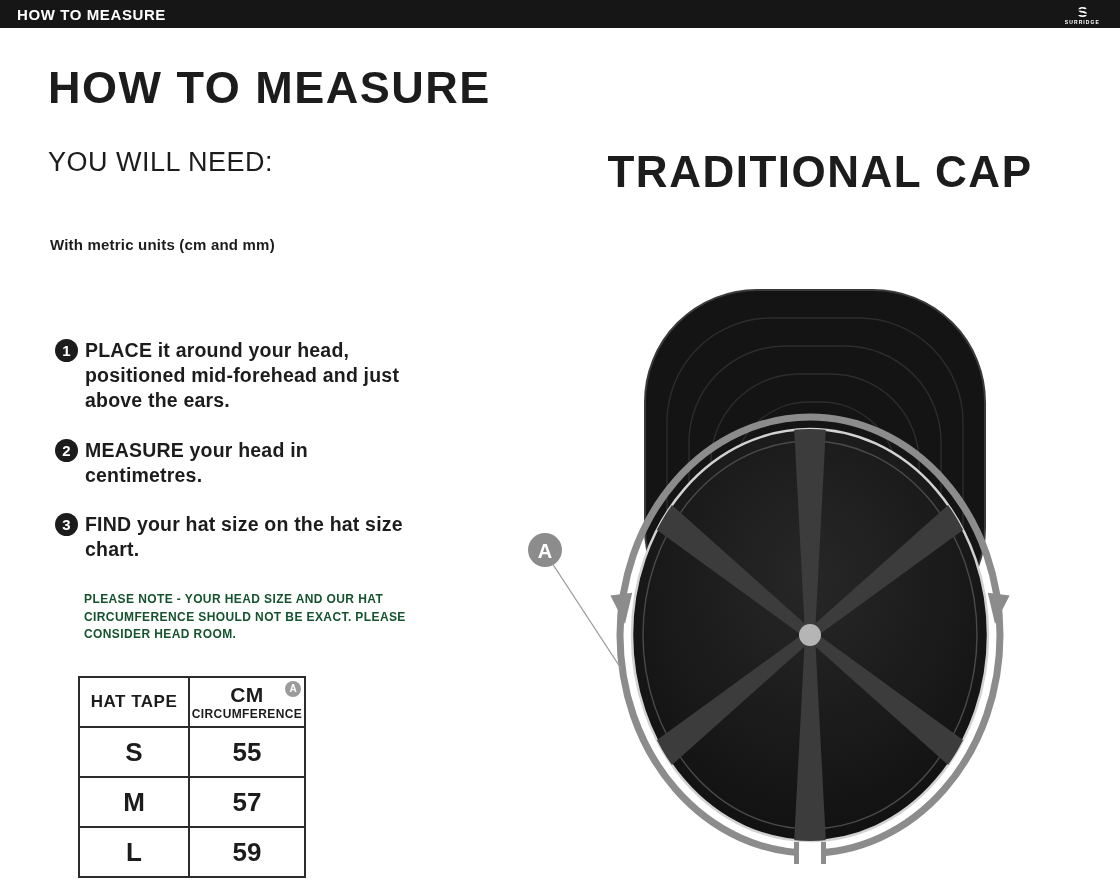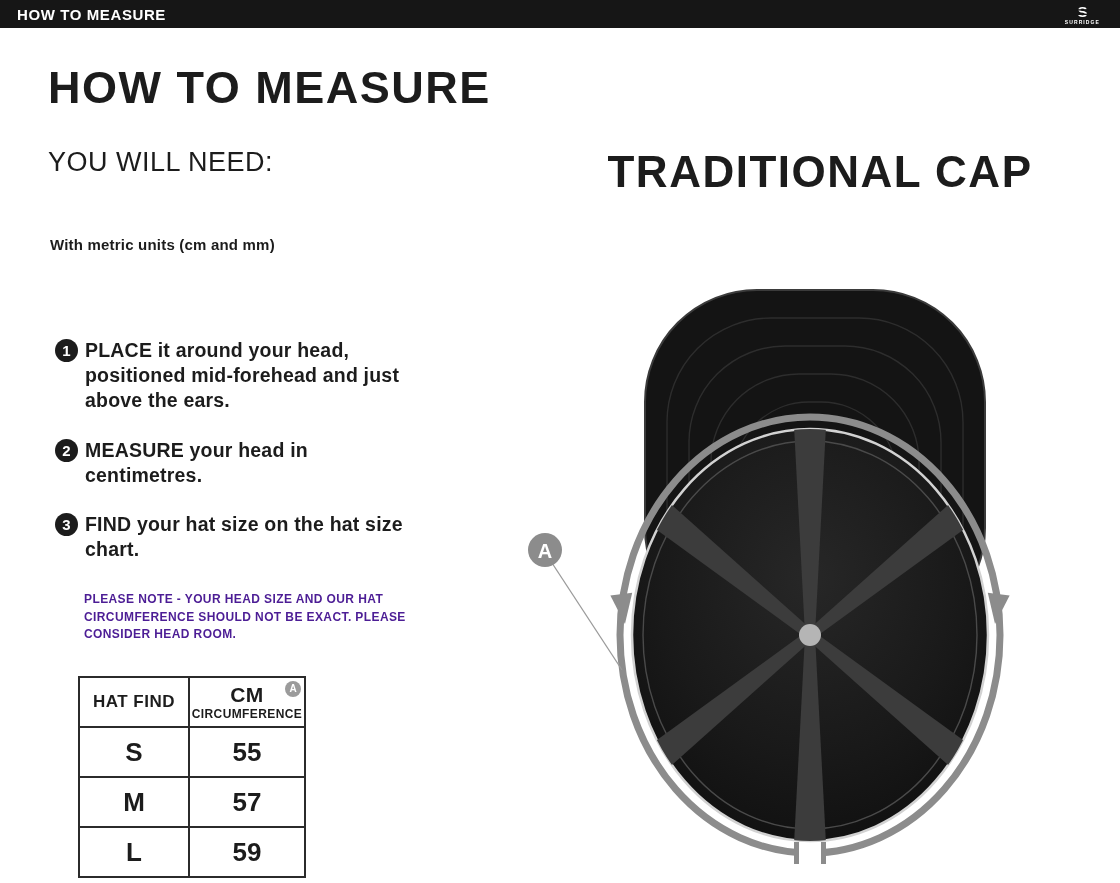--- a/index.html
+++ b/index.html
@@ -43,21 +43,21 @@
   .step-1 { top:338px; } .step-2 { top:438px; } .step-3 { top:512px; }
   .step-badge {
     flex:none; width:23px; height:23px; border-radius:50%;
     background:#1c1c1c; color:#fff; text-align:center;
     font-size:15px; font-weight:800; line-height:23px; margin:1px 7px 0 0;
   }
   .step-text { width:322px; font-size:19.5px; font-weight:800; line-height:25px; letter-spacing:.2px; }
   .note {
     position:absolute; left:84px; top:591px; width:322px;
     font-size:12px; font-weight:700; line-height:17.5px;
-    color:#4c1d95; letter-spacing:.4px;
+    color:#14532d; letter-spacing:.4px;
   }
   
   .size-table { position:absolute; left:78px; top:676px; border-collapse:collapse; }
   .size-table th, .size-table td {
     border:2px solid #2b2b2b; text-align:center; vertical-align:middle;
     height:50px; color:#1c1c1c; background:#fff;
   }
   .col-size { width:110px; } .col-cm { width:116px; }
   .th-size { font-size:17px; font-weight:800; letter-spacing:.5px; }
   .th-cm { position:relative;margin-left:28px; }
@@ -109,21 +109,21 @@
   <div class="step step-3">
     <span class="step-badge">3</span>
     <span class="step-text">FIND your hat size on the hat size chart.</span>
   </div>
 
   <p class="note">PLEASE NOTE - YOUR HEAD SIZE AND OUR HAT CIRCUMFERENCE SHOULD NOT BE EXACT. PLEASE CONSIDER HEAD ROOM.</p>
 
   <table class="size-table">
     <thead>
       <tr>
-        <th class="col-size th-size">HAT FIND</th>
+        <th class="col-size th-size">HAT TAPE</th>
         <th class="col-cm th-cm">
           <span class="th-cm-main">CM</span>
           <span class="th-cm-sub">CIRCUMFERENCE</span>
           <span class="thead-badge">A</span>
         </th>
       </tr>
     </thead>
     <tbody>
       <tr>
         <td class="cell-size">S</td>

